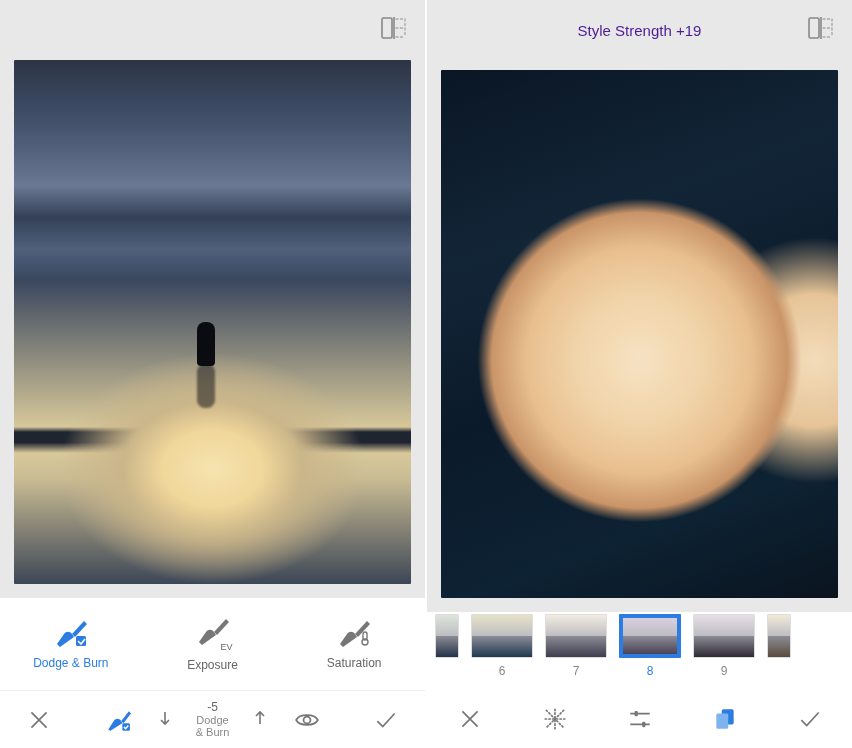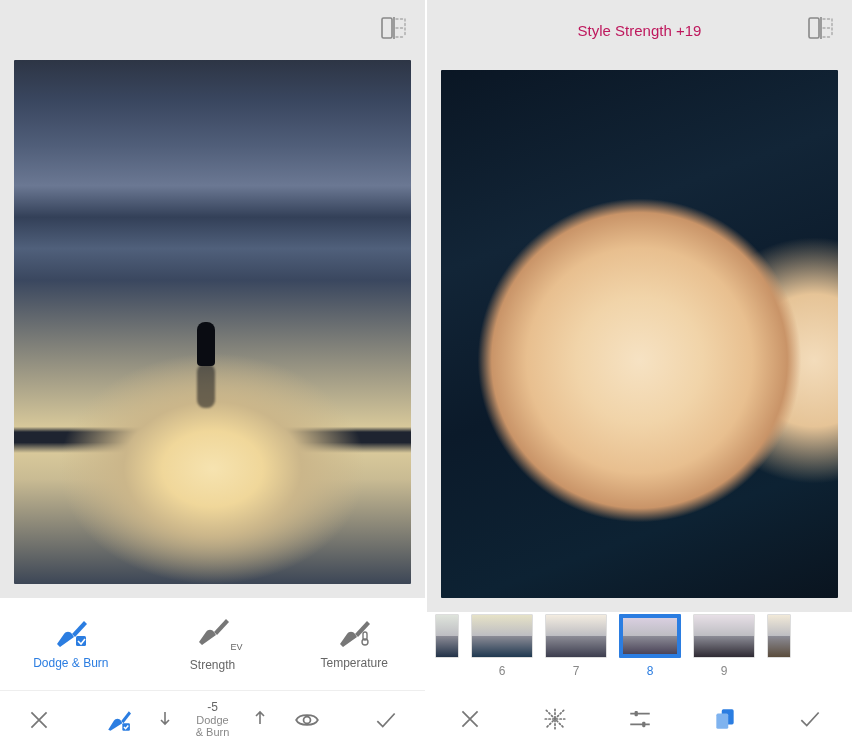--- a/index.html
+++ b/index.html
@@ -5,21 +5,21 @@
   * { margin: 0; padding: 0; box-sizing: border-box; }
   html, body { width: 852px; height: 748px; background: #fff; font-family: -apple-system, Helvetica, Arial, sans-serif; color: #555; }
   .wrap { display: flex; width: 852px; height: 748px; }
   .pane { position: relative; display: flex; flex-direction: column; }
   .pane.left  { width: 426px; }
   .pane.right { width: 426px; }
   .divider { width: 2px; background: #fff; }
 
   
   .topbar { height: 60px; background: #e8e8e8; display: flex; align-items: center; justify-content: flex-end; padding: 0 18px; position: relative; }
-  .topbar .title { position: absolute; left: 50%; transform: translateX(-50%); font-size: 15px; color: #be185d; }
+  .topbar .title { position: absolute; left: 50%; transform: translateX(-50%); font-size: 15px; color: #4c1d95; }
   .compare-icon { width: 26px; height: 22px; }
 
   
   .stage { flex: 1; background: #e8e8e8; display: flex; align-items: flex-start; justify-content: center; padding: 0 14px 14px 14px; }
   .photo { width: 100%; height: 100%; border-radius: 1px; }
 
   
   .photo-left { background:
       radial-gradient(ellipse 70% 40% at 50% 78%, #f6e3b0 0%, #f0d79a 18%, #cbb68a 32%, rgba(0,0,0,0) 55%),
       linear-gradient(to bottom,
@@ -45,21 +45,21 @@
       radial-gradient(circle at 94% 55%, #f3dcbb 0%, #e6c497 14%, rgba(0,0,0,0) 26%),
       linear-gradient(160deg, #0a1624 0%, #122537 30%, #0b1a2a 55%, #0d2233 80%, #0a141f 100%);
       position:relative; overflow:hidden;
   }
 
   
   .toolrow { height: 92px; background: #fff; display: flex; }
   .toolbtn { flex: 1; display: flex; flex-direction: column; align-items: center; justify-content: center; gap: 8px; font-size: 12px; color: #666; }
   .toolbtn.active { color: #2b7de1; }
   .toolbtn svg { width: 34px; height: 30px; }
-  .toolbtn .sub { font-size: 9px; position: relative; top: -12px; left: 24px; }
+  .toolbtn .sub { font-size: 9px; position: relative; top: -12px; left: 14px; }
 
   
   .actionbar { height: 58px; background: #fff; display: flex; align-items: center; border-top: 1px solid #eee; }
   .act { flex: 1; display: flex; align-items: center; justify-content: center; }
   .act svg { width: 26px; height: 26px; stroke:#777; fill:none; stroke-width:1.6; }
   .act.active svg { stroke:#2b7de1; fill:#2b7de1; }
   .stepper { flex: 1.4; display:flex; flex-direction:column; align-items:center; justify-content:center; position:relative; }
   .stepper-row { display:flex; align-items:center; gap:18px; }
   .stepper-row svg{ width:16px; height:16px; stroke:#777; fill:none; stroke-width:1.6;}
   .stepper .val { font-size:12px; color:#666; text-align:center; line-height:1.1;}
@@ -118,34 +118,34 @@
         <span>Dodge &amp; Burn</span>
       </div>
       <div class="toolbtn">
         <svg viewBox="0 0 34 30">
             <g fill="#777">
               <path d="M3 26 L10 16 C12 13 16 13 18 16 L20 19 L6 29 Z"></path>
               <path d="M18 16 L30 3 L33 6 L21 19 Z"></path>
             </g>
           </svg>
         <span class="sub">EV</span>
-        <span style="margin-top:-14px">Strength</span>
+        <span style="margin-top:-14px">Exposure</span>
       </div>
       <div class="toolbtn">
         <svg viewBox="0 0 34 30">
             <g fill="#777">
               <path d="M3 26 L10 16 C12 13 16 13 18 16 L20 19 L6 29 Z"></path>
               <path d="M18 16 L30 3 L33 6 L21 19 Z"></path>
             </g>
             <g stroke="#777" stroke-width="1.4" fill="none">
               <rect x="26" y="14" width="4" height="8" rx="2"></rect>
               <circle cx="28" cy="24" r="3"></circle>
             </g>
           </svg>
-        <span>Temperature</span>
+        <span>Saturation</span>
       </div>
     </div>
 
     <div class="actionbar">
       <div class="act">
         <svg viewBox="0 0 24 24">
             <path d="M5 5 L19 19 M19 5 L5 19"></path>
           </svg>
       </div>
       <div class="act active">

